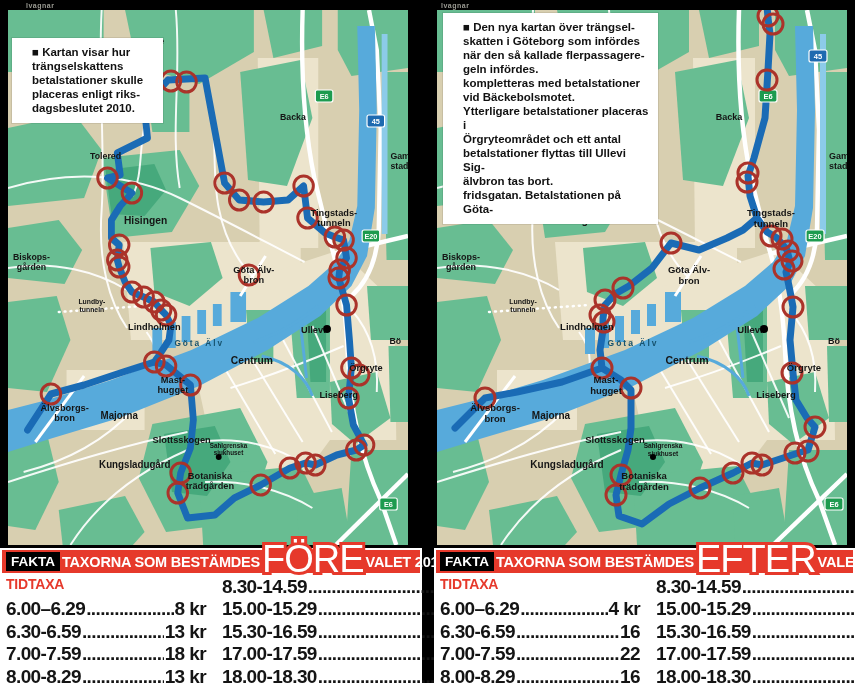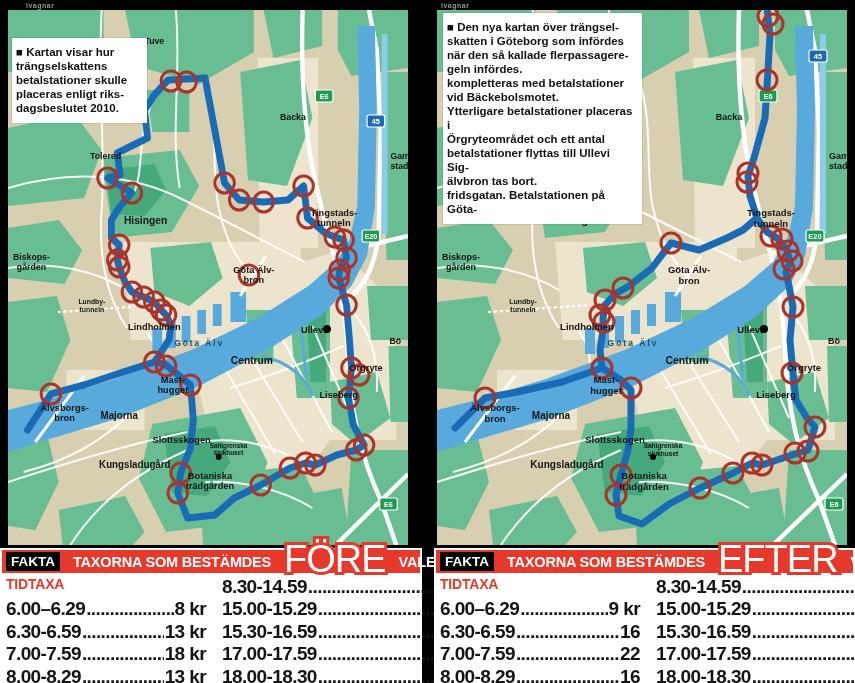--- a/index.html
+++ b/index.html
@@ -3,29 +3,29 @@
 <meta charset="utf-8">
 <style>
   html,body{margin:0;padding:0}
   body{width:855px;height:683px;background:#000;position:relative;overflow:hidden;
        font-family:"Liberation Sans",sans-serif;}
   .strip-label{position:absolute;top:2px;font-size:7px;color:#9a9a92;font-weight:bold;letter-spacing:.5px}
   .map-panel{position:absolute;top:10px;height:535px;background:#d8cfb0;overflow:hidden}
   #map-before{left:8px;width:400px}
   #map-after{left:437px;width:410px}
   .map-panel svg{display:block;width:100%;height:100%}
-  .note{position:absolute;background:#fff;padding:7px 9px 8px 4px;font-weight:bold;
+  .note{position:absolute;background:#fff;padding:7px 9px 8px 20px;font-weight:bold;
         font-size:11.5px;line-height:1.22;color:#111;box-shadow:0 0 0 1px rgba(0,0,0,.08)}
   #note-before{left:12px;top:38px;width:122px}
   #note-after{left:443px;top:13px;width:186px}
   .fact{position:absolute;top:548px;height:135px;background:#fff}
   #fact-before{left:0;width:422px}
   #fact-after{left:434px;width:421px}
   .fact-bar{position:relative;margin:2px 2px 0 2px;height:23px;background:#e6392b;
-            display:flex;align-items:center;gap:13px;padding:0 4px;white-space:nowrap}
+            display:flex;align-items:center;gap:2px;padding:0 4px;white-space:nowrap}
   .fakta-chip{background:#000;color:#fff;font-weight:bold;font-size:13.5px;padding:3px 5px 2px 5px;line-height:1}
   .fact-title{color:#fff;font-weight:bold;font-size:14.5px;letter-spacing:-.2px}
   .hl-wrap{position:relative;height:23px;display:flex;align-items:center}
   .hl{font-size:38px;font-weight:normal;line-height:1;letter-spacing:-1px;transform:translateY(-3px)}
   .hl-stroke{position:absolute;left:0;color:#e6392b;-webkit-text-stroke:6px #e6392b}
   .hl-fill{position:relative;color:#fff}
   .fact-body{display:flex;padding:3px 6px 0 6px}
   .fcol-left{width:200px}
   .fcol-right{flex:1;margin-left:16px}
   .frow{display:flex;align-items:baseline;font-size:19px;font-weight:bold;color:#141414;
@@ -446,21 +446,21 @@
   <div class="fact-body">
     <div class="fcol-left">
       <div class="fhead-row">
         <span class="fhead">TID</span>
         <span class="fhead">TAXA</span>
       </div>
       <div class="rows">
           <div class="frow">
             <span class="ftime">6.00–6.29</span>
             <span class="fdots"></span>
-            <span class="fprice">9 kr</span>
+            <span class="fprice">4 kr</span>
           </div>
           <div class="frow">
             <span class="ftime">6.30-6.59</span>
             <span class="fdots"></span>
             <span class="fprice">16</span>
           </div>
           <div class="frow">
             <span class="ftime">7.00-7.59</span>
             <span class="fdots"></span>
             <span class="fprice">22</span>

